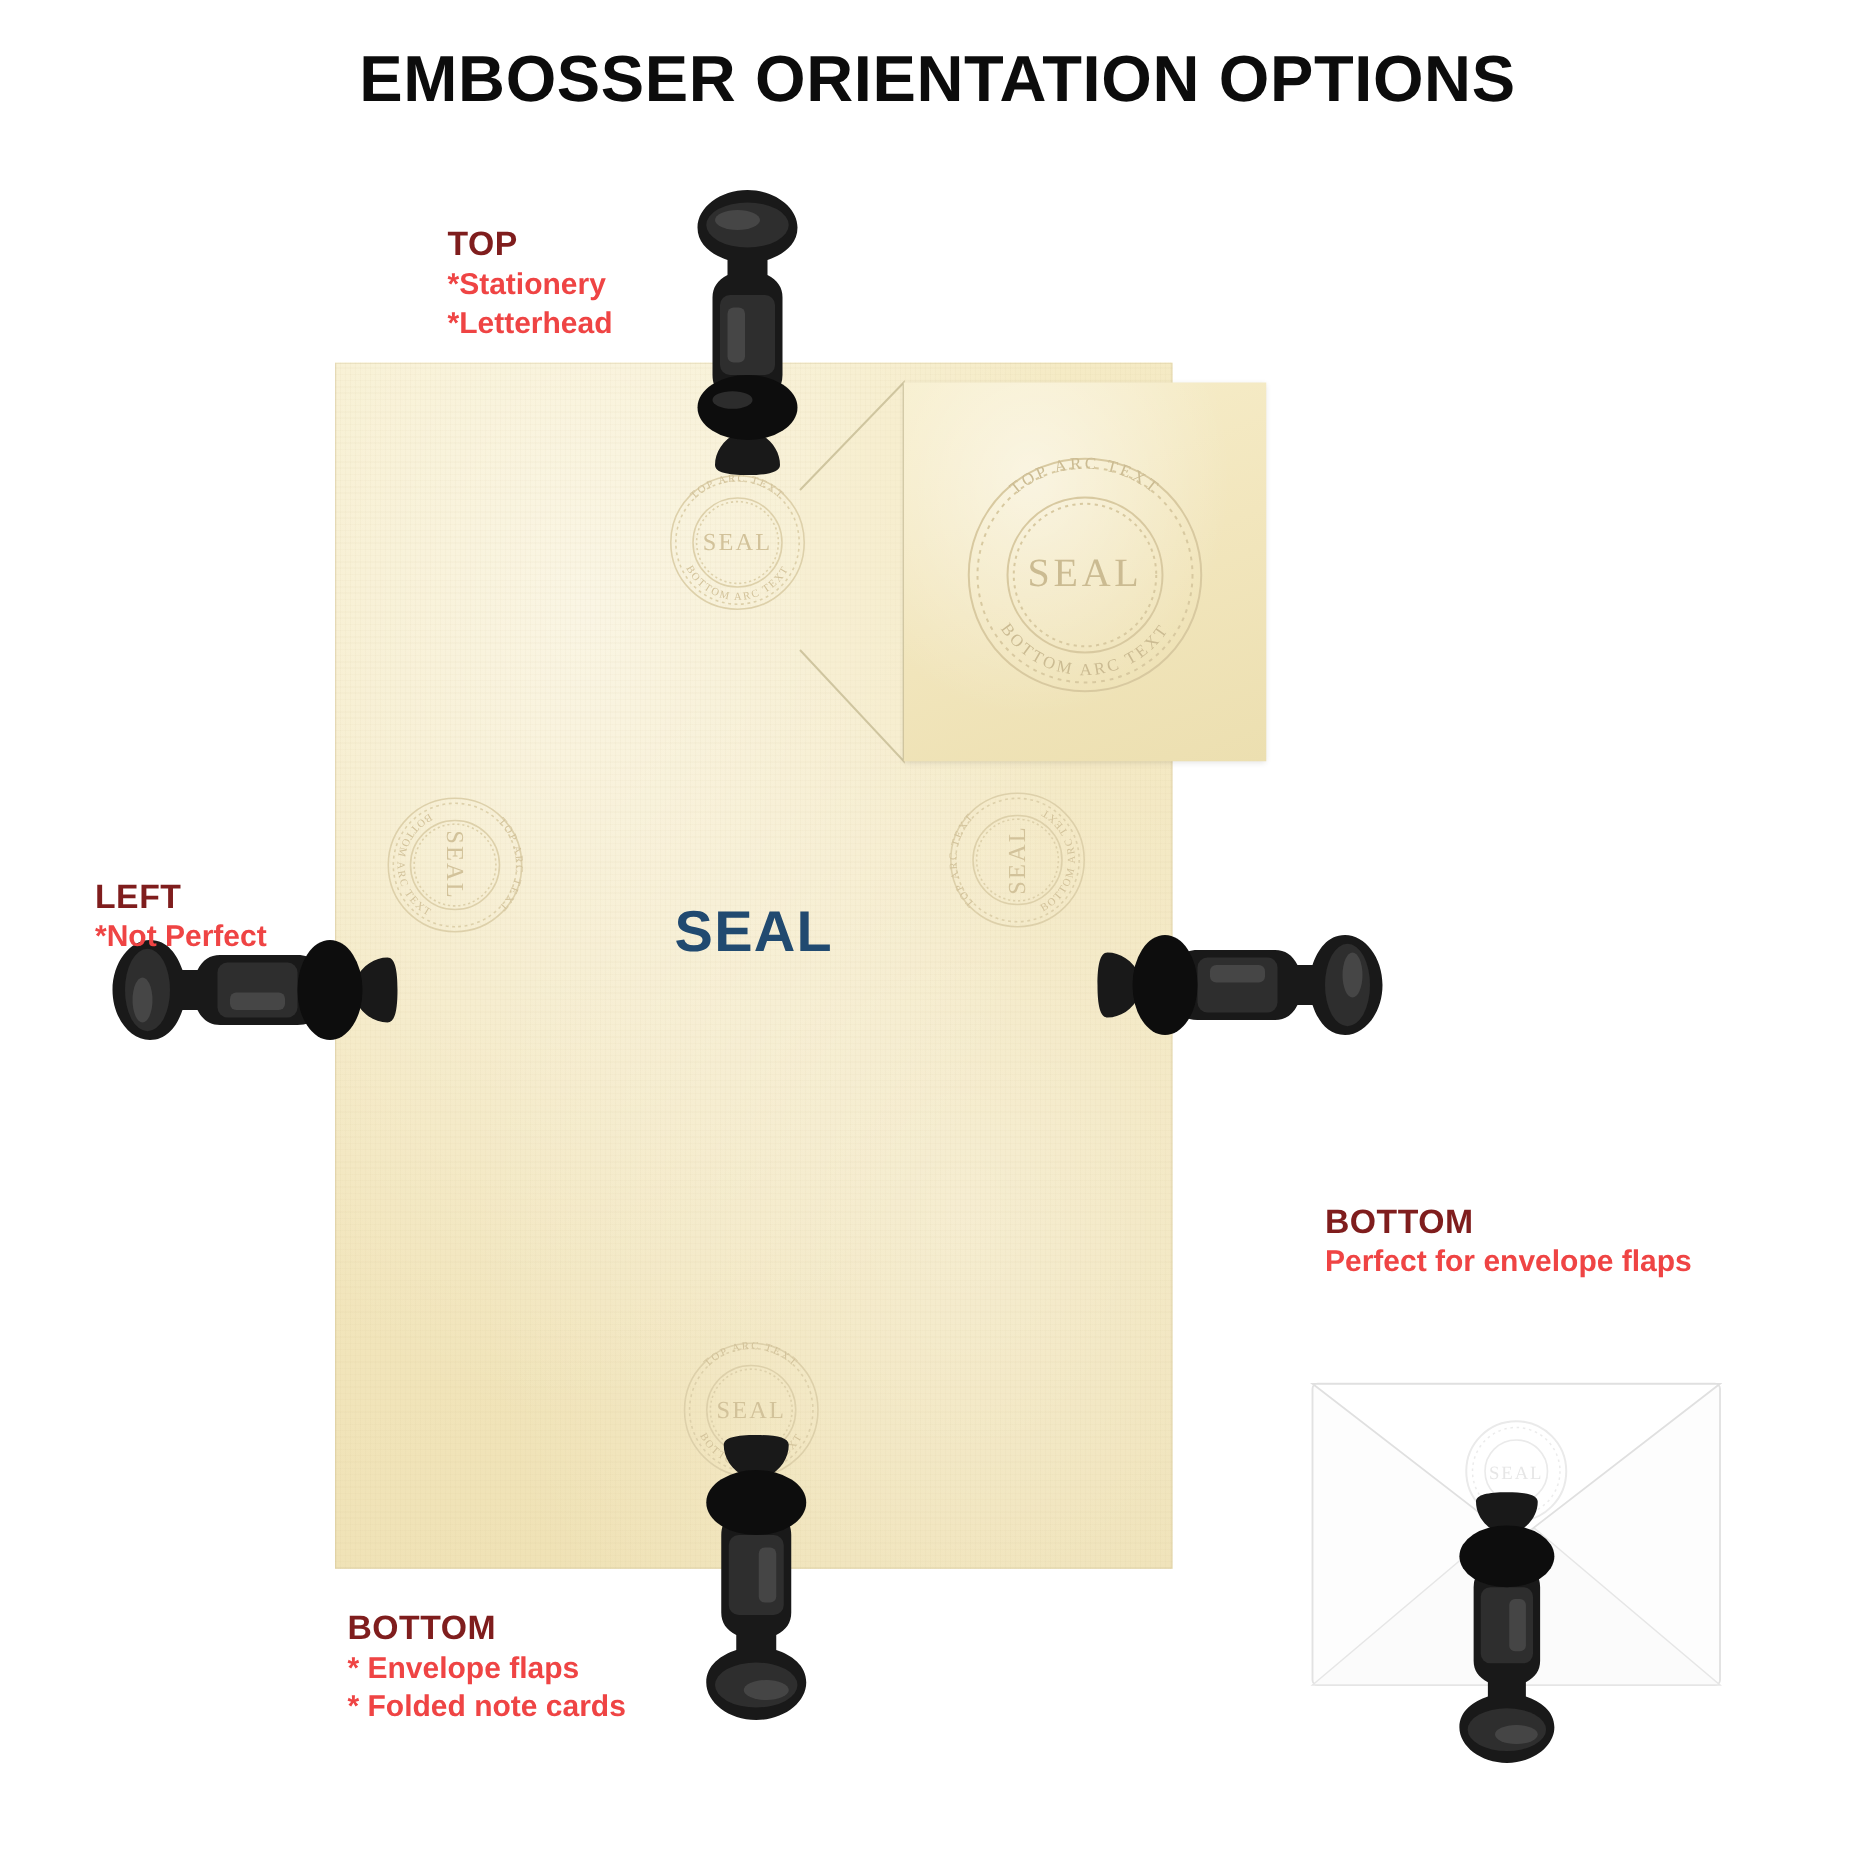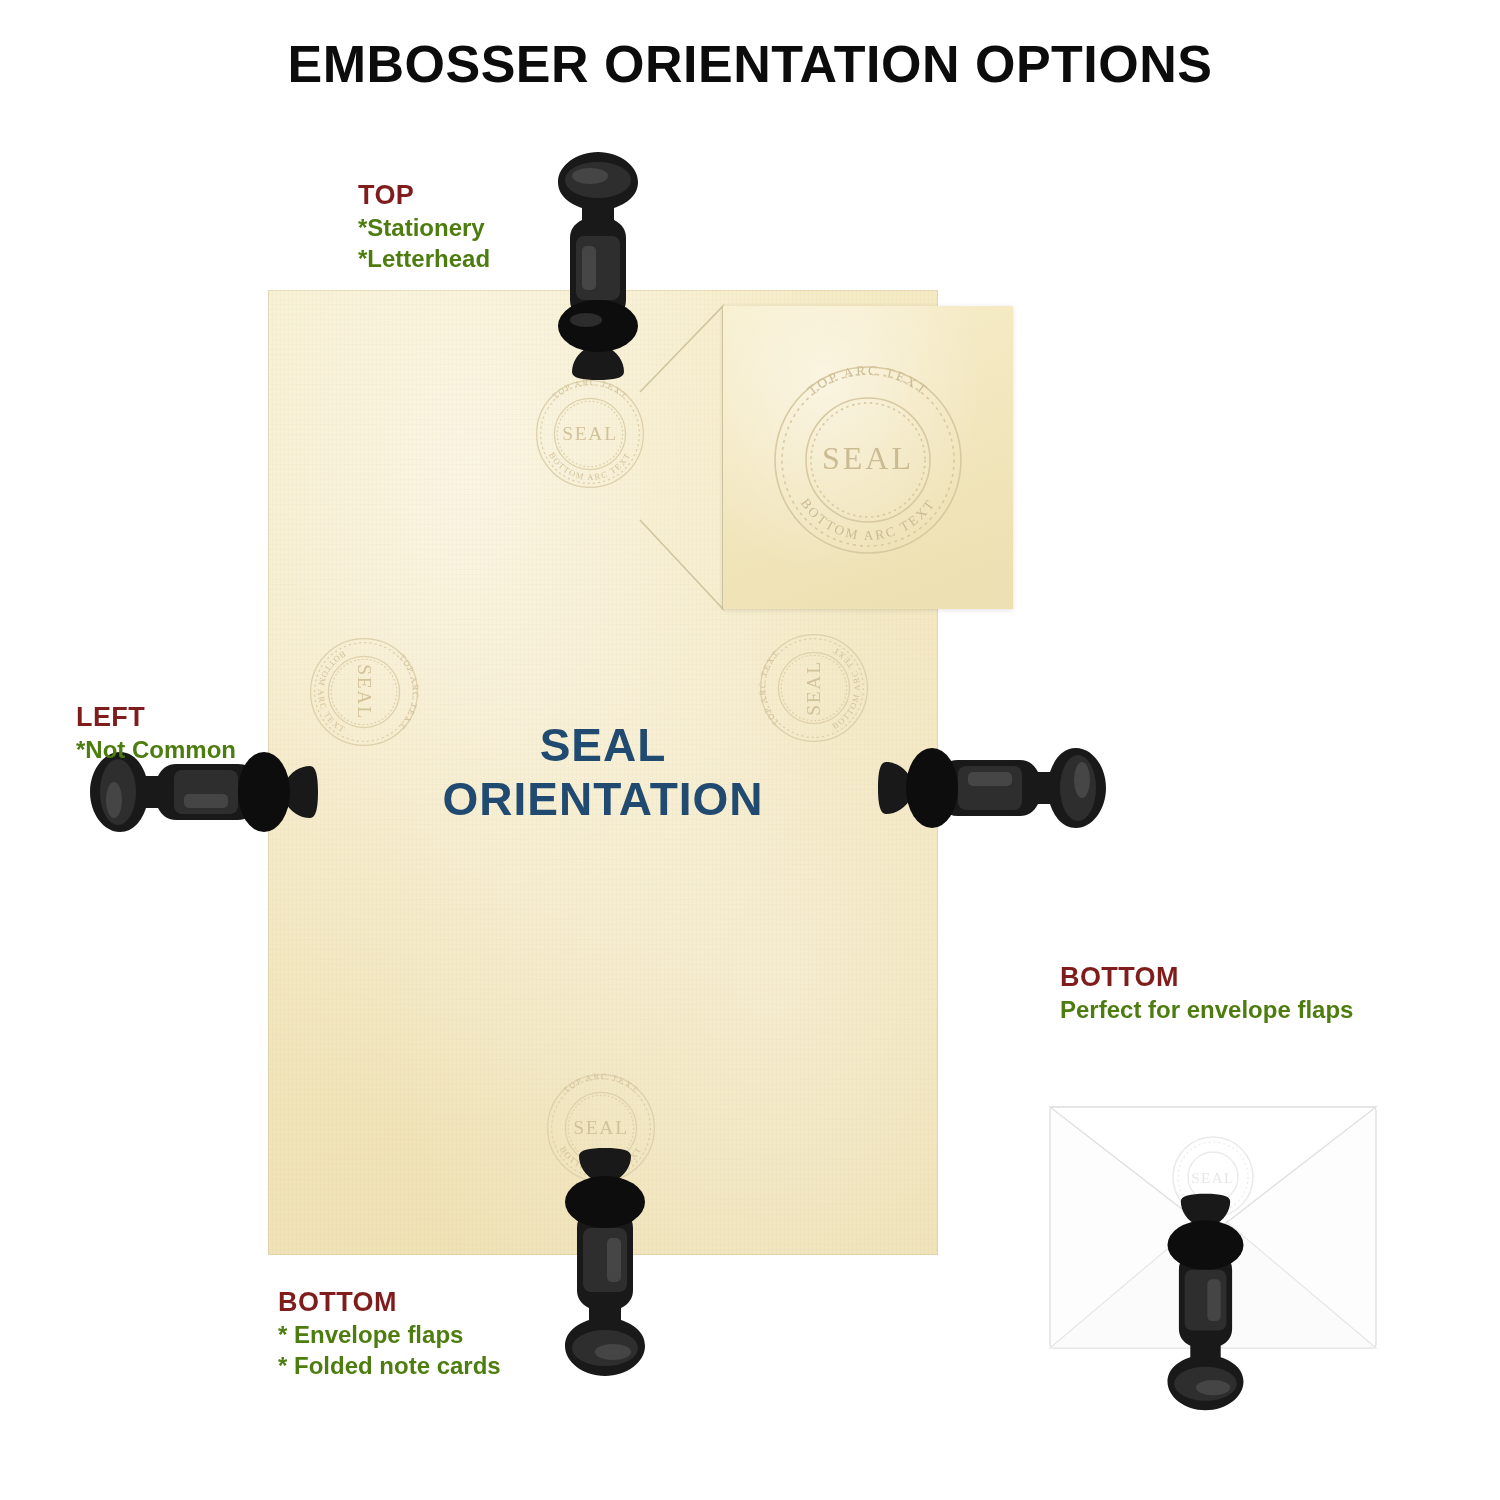--- a/index.html
+++ b/index.html
@@ -74,21 +74,21 @@
   
   .lbl{position:absolute;}
   .lbl .head{
     color:#7f1d1d;
     font-weight:bold;
     font-size:27px;
     line-height:34px;
     letter-spacing:0.4px;
   }
   .lbl .sub{
-    color:#4d7c0f;
+    color:#ef4444;
     font-weight:bold;
     font-size:24px;
     line-height:31px;
   }
 
   .lbl-top{left:358px;top:178px;}
   .lbl-left{left:76px;top:700px;}
   .lbl-right{left:975px;top:685px;}
   .lbl-bottom{left:278px;top:1285px;}
   .lbl-bottom-right{left:1060px;top:960px;}
@@ -204,21 +204,20 @@
         <circle cx="115" cy="115" r="57" stroke-dasharray="3 4"></circle>
       </g>
       <text fill="#d2c29a" font-family="'Liberation Serif', serif" font-size="15" letter-spacing="2.6"><textPath href="#arcTopD" startOffset="50%" text-anchor="middle">TOP ARC TEXT</textPath></text>
       <text fill="#d2c29a" font-family="'Liberation Serif', serif" font-size="15" letter-spacing="2.6"><textPath href="#arcBotD" startOffset="50%" text-anchor="middle">BOTTOM ARC TEXT</textPath></text>
       <text x="115" y="126" text-anchor="middle" fill="#d2c29a" font-family="'Liberation Serif', serif" font-size="34" letter-spacing="3">SEAL</text>
     </svg>
   </div>
 
   <div class="center-caption">
     <div>SEAL</div>
-    <div>ORIENTATION</div>
   </div>
 
   <div class="tool" style="left:548px;top:150px;">
     <svg width="100" height="230" viewBox="0 0 100 230">
       <g fill="#191919">
         <path d="M50 2 C72 2 90 16 90 32 C90 46 78 54 66 58 L66 70 C74 74 78 80 78 88 L78 150 C78 162 70 170 58 174 L58 196 C70 202 76 212 76 222 C76 228 66 230 50 230 C34 230 24 228 24 222 C24 212 30 202 42 196 L42 174 C30 170 22 162 22 150 L22 88 C22 80 26 74 34 70 L34 58 C22 54 10 46 10 32 C10 16 28 2 50 2 Z"></path>
       </g>
       <g fill="#2e2e2e">
         <ellipse cx="50" cy="30" rx="33" ry="18"></ellipse>
         <rect x="28" y="86" width="44" height="64" rx="8"></rect>
@@ -320,21 +319,21 @@
   </div>
 
   <div class="lbl lbl-top">
     <div class="head">TOP</div>
     <div class="sub">*Stationery</div>
     <div class="sub">*Letterhead</div>
   </div>
 
   <div class="lbl lbl-left">
     <div class="head">LEFT</div>
-    <div class="sub">*Not Common</div>
+    <div class="sub">*Not Perfect</div>
   </div>
 
 
   <div class="lbl lbl-bottom">
     <div class="head">BOTTOM</div>
     <div class="sub">* Envelope flaps</div>
     <div class="sub">* Folded note cards</div>
   </div>
 
   <div class="lbl lbl-bottom-right">

